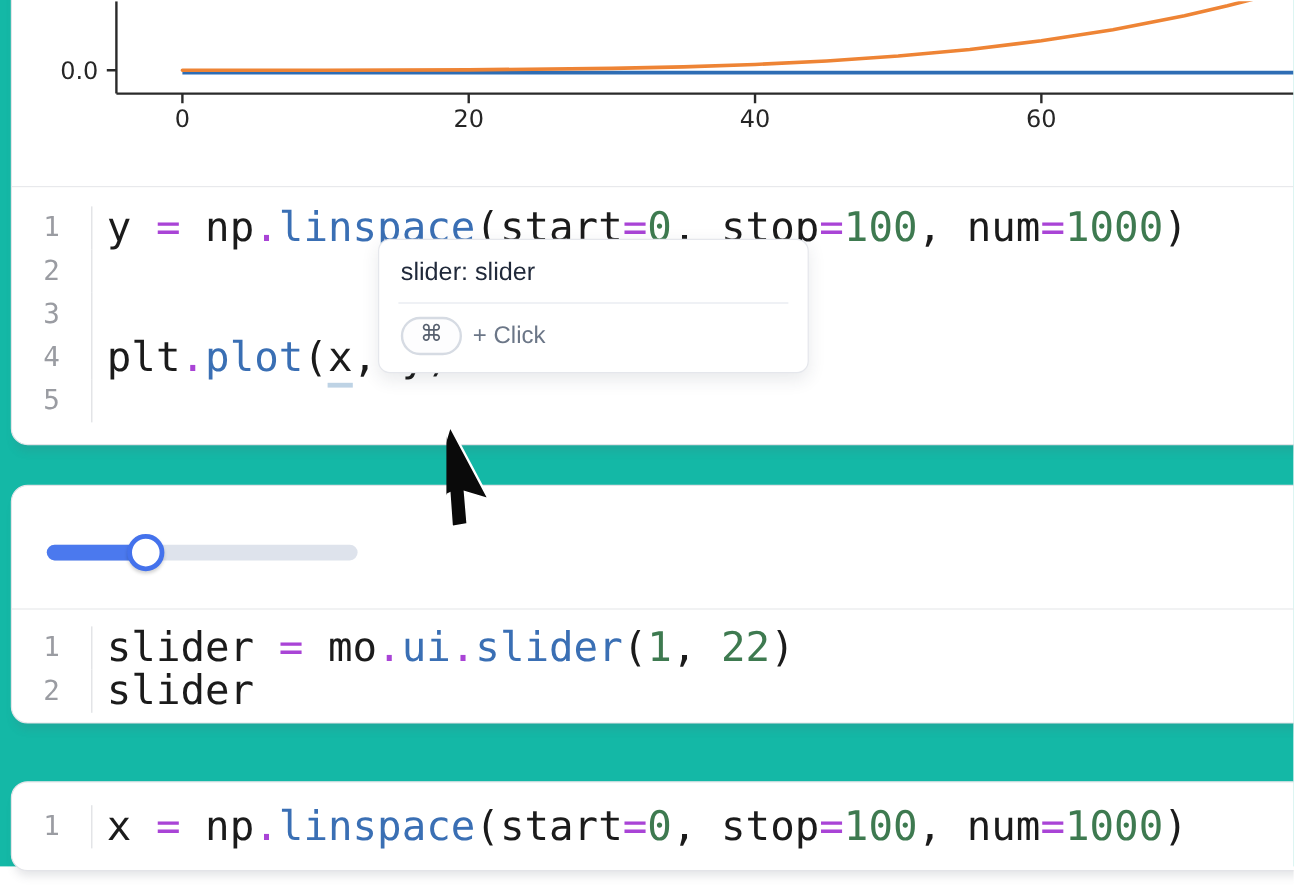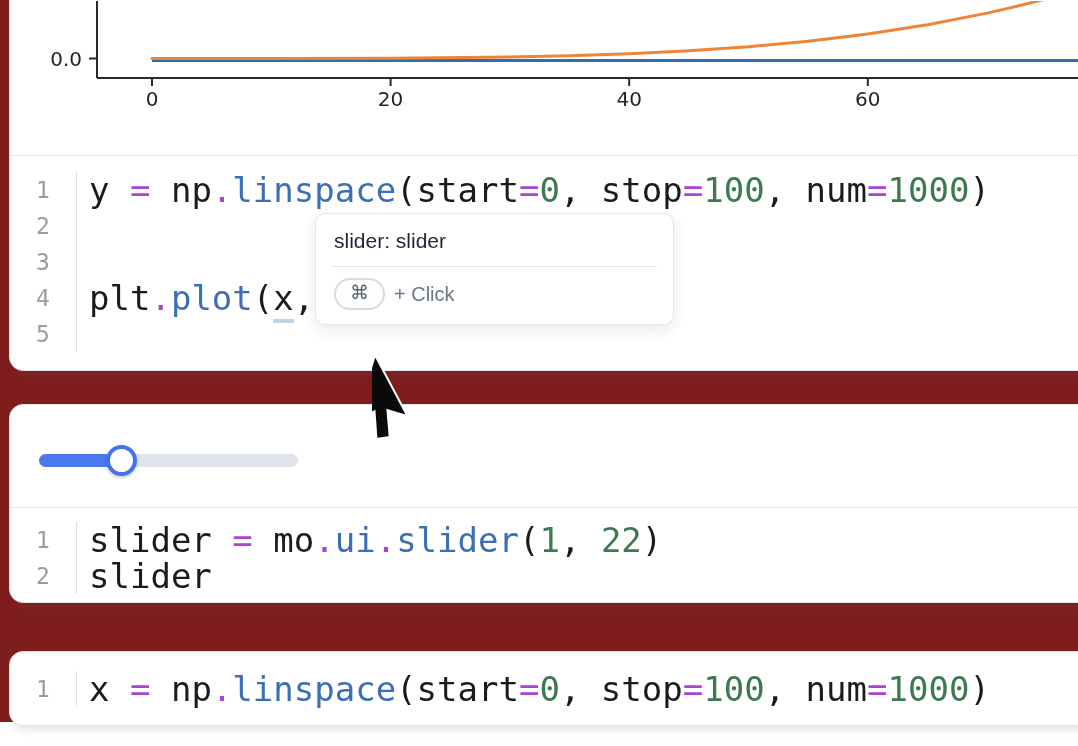--- a/index.html
+++ b/index.html
@@ -1,17 +1,17 @@
 <!DOCTYPE html>
 <html><head>
 <meta charset="utf-8">
 <style>
   html,body{margin:0;padding:0;background:#ffffff;}
   body{width:1078px;height:746px;overflow:hidden;font-family:"Liberation Sans",sans-serif;}
-  #stage{position:relative;width:1078px;height:722px;background:#7f1d1d;}
+  #stage{position:relative;width:1078px;height:722px;background:#14b8a6;}
 
   
   .cell{
     position:absolute;left:9px;width:1092px;background:#fff;
     border:1px solid #e3e4e8;border-radius:14px;
     box-shadow:0 8px 8px -4px rgba(90,95,105,0.16);
   }
   .cell-output{position:relative;}
   .cell-divider{border-top:1px solid #e8e9ec;height:0;}
 
@@ -40,21 +40,21 @@
   .slider-wrap{position:absolute;left:29px;top:446px;width:259px;height:26px;}
   .slider-track{position:absolute;left:0;top:7px;width:259px;height:13px;border-radius:7px;background:#dee3ec;}
   .slider-fill{position:absolute;left:0;top:7px;height:13px;border-radius:7px 0 0 7px;background:#4b79ee;}
   .slider-handle{
     position:absolute;top:-2px;width:23px;height:23px;border-radius:50%;
     background:#fff;border:4px solid #4472ec;box-shadow:0 2px 3px rgba(0,0,0,0.18);
   }
 
   
   .tooltip{
-    position:absolute;left:315px;top:213px;width:357px;z-index:10;
+    position:absolute;left:315px;top:199px;width:357px;z-index:10;
     background:#fff;border:1px solid #e5e7ec;border-radius:10px;
     box-shadow:0 5px 14px rgba(40,50,70,0.10);
   }
   .tt-title{padding:15px 18px 13px 18px;font-size:21px;color:#20293a;}
   .tt-divider{border-top:1px solid #e4e8ee;margin:0 16px;}
   .tt-footer{display:flex;align-items:center;gap:9px;padding:11px 18px 14px 18px;color:#6b7687;font-size:20px;}
   .kbd-pill{
     display:inline-block;border:2px solid #d6dbe3;border-radius:16px;background:#fdfdfe;
     padding:1px 14px 3px 14px;color:#57606f;font-size:19px;line-height:24px;
   }

